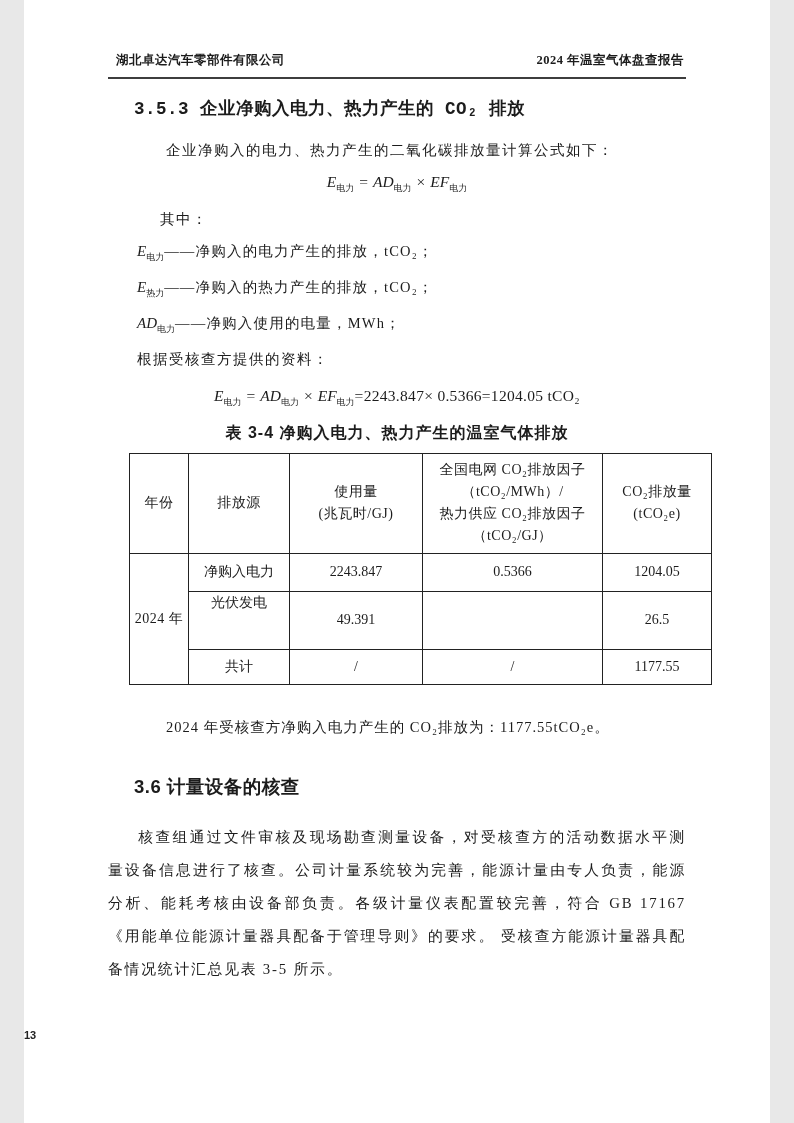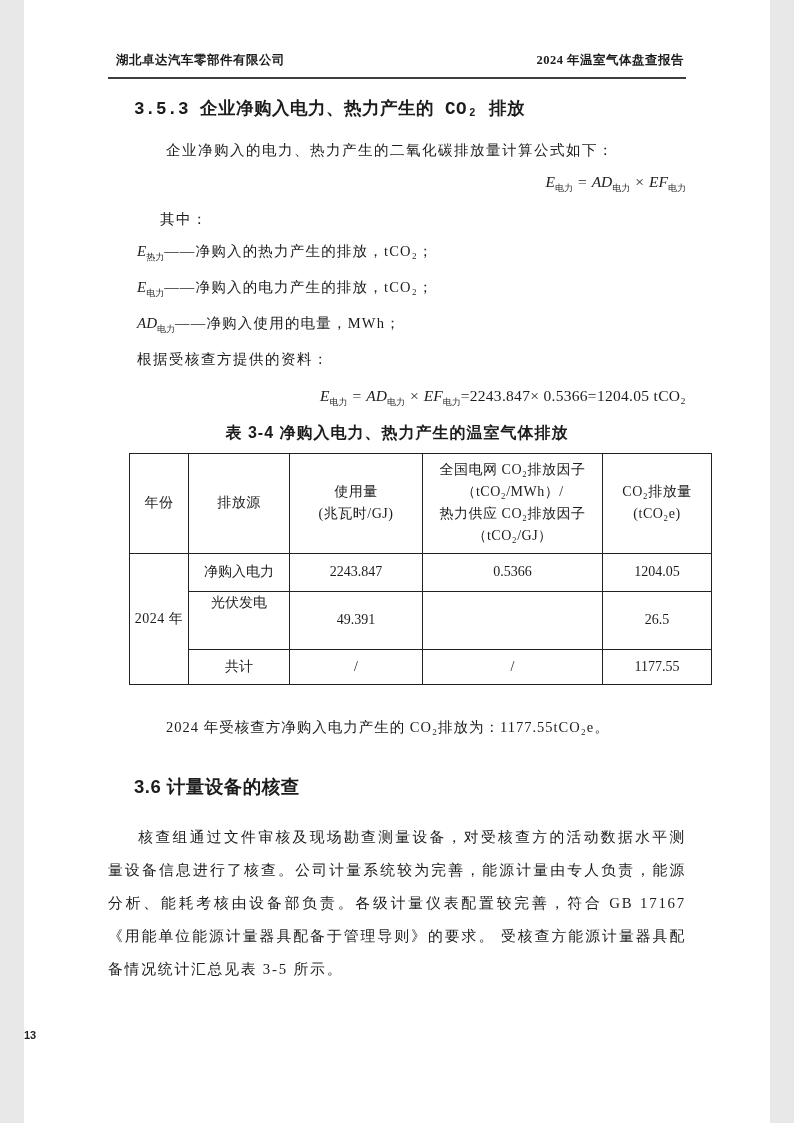--- a/index.html
+++ b/index.html
@@ -18,21 +18,21 @@
   
   .h-353 {
     margin:17px 0 0 26px; font-family:Liberation Mono, monospace;
     font-size:17.5px; font-weight:bold; letter-spacing:0.5px;
   }
   .h-36 {
     margin:37px 0 0 26px; font-family:"Liberation Sans","DejaVu Sans",sans-serif;
     font-size:18.5px; font-weight:bold; letter-spacing:0.5px;
   }
   .p-intro   { margin:21px 0 0 58px; font-size:14.5px; letter-spacing:1.5px; }
-  .formula   { text-align:right; margin-top:13px; font-size:15.5px; }
+  .formula   { text-align:center; margin-top:13px; font-size:15.5px; }
   .formula i { font-style:italic; }
   .formula sub { font-size:9px; letter-spacing:0; }
   .formula .op { margin:0 5px; }
   .formula .result { letter-spacing:0.3px; }
   .p-among   { margin:13px 0 0 52px; font-size:14.5px; letter-spacing:1.5px; line-height:22px; }
   .def-block { margin:6px 0 0 29px; }
   .def-line  { font-size:14.5px; line-height:30px; letter-spacing:1.2px; }
   .def-line i { font-style:italic; font-size:15px; letter-spacing:0; }
   .def-line sub { font-size:9px; letter-spacing:0; }
   .p-basis   { margin:0 0 0 29px; font-size:14.5px; letter-spacing:1.5px; line-height:30px; }
@@ -82,24 +82,24 @@
   <p class="p-intro">企业净购入的电力、热力产生的二氧化碳排放量计算公式如下：</p>
 
   <div class="formula">
     <i>E</i><sub>电力</sub><span class="op">=</span><i>AD</i><sub>电力</sub><span class="op">×</span><i>EF</i><sub>电力</sub>
   </div>
 
   <p class="p-among">其中：</p>
 
   <div class="def-block">
     <div class="def-line">
-      <i>E</i><sub>热力</sub><span>——净购入的热力产生的排放，tCO₂；</span>
+      <i>E</i><sub>电力</sub><span>——净购入的电力产生的排放，tCO₂；</span>
     </div>
     <div class="def-line">
-      <i>E</i><sub>电力</sub><span>——净购入的电力产生的排放，tCO₂；</span>
+      <i>E</i><sub>热力</sub><span>——净购入的热力产生的排放，tCO₂；</span>
     </div>
     <div class="def-line">
       <i>AD</i><sub>电力</sub><span>——净购入使用的电量，MWh；</span>
     </div>
   </div>
 
   <p class="p-basis">根据受核查方提供的资料：</p>
 
   <div class="formula">
     <i>E</i><sub>电力</sub><span class="op">=</span><i>AD</i><sub>电力</sub><span class="op">×</span><i>EF</i><sub>电力</sub><span class="result">=2243.847× 0.5366=1204.05  tCO₂</span>

